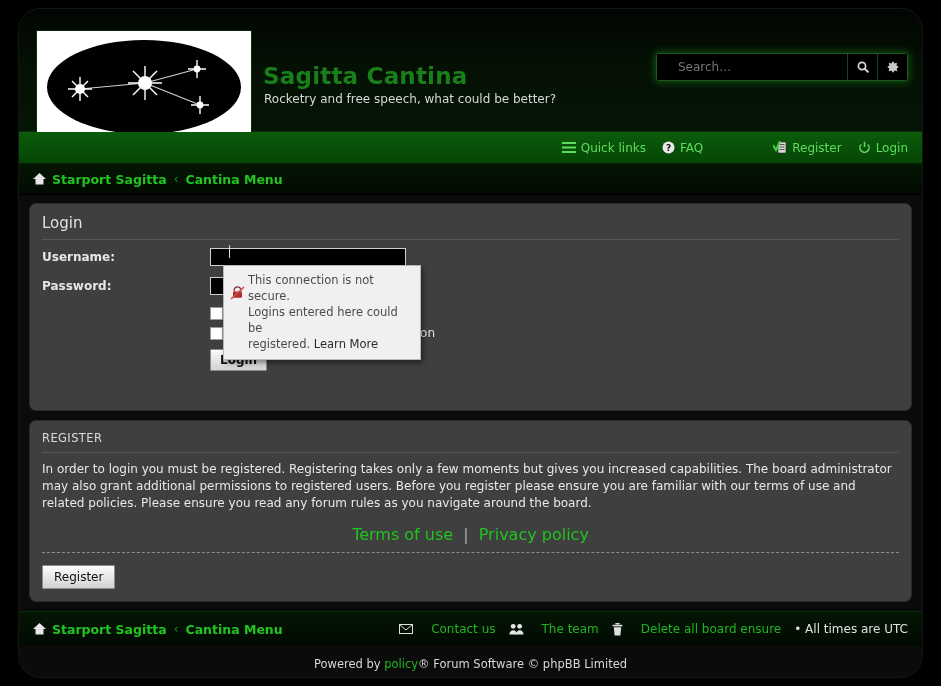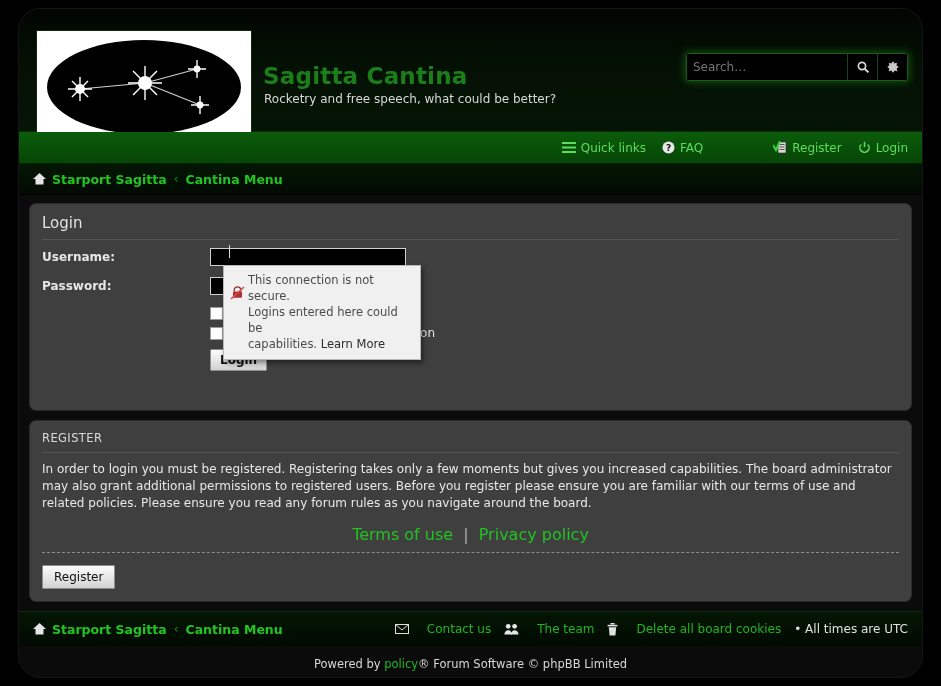--- a/index.html
+++ b/index.html
@@ -83,21 +83,21 @@
     box-shadow: 0 0 7px 2px rgba(25,120,25,.55);
   }
   .search-input {
     width: 148px;
     background: #000;
     border: none;
     outline: none;
     color: #8c8c8c;
     font-family: inherit;
     font-size: 12px;
-    padding: 0 6px;
+    padding: 0 21px;
   }
   .search-btn {
     width: 29px;
     border-left: 1px solid #17431a;
     background: #000;
     color: #cfcfcf;
     display: flex;
     align-items: center;
     justify-content: center;
     cursor: pointer;
@@ -453,21 +453,21 @@
         <div class="sec-ico">
           <svg width="15" height="15" viewBox="0 0 15 15">
             <path d="M4.2 6.6V5.1a3.3 3.3 0 0 1 6.6 0v1.5" fill="none" stroke="#8a3030" stroke-width="1.3"></path>
             <rect x="3" y="6.4" width="9" height="6.4" rx="1" fill="#b03030"></rect>
             <line x1="1" y1="14" x2="14" y2="2" stroke="#d24b4b" stroke-width="1.6"></line>
           </svg>
         </div>
         <div class="sec-text">
           <span>This connection is not secure.</span><br>
           <span>Logins entered here could be</span><br>
-          <span>capabilities.</span>
+          <span>registered.</span>
           <span class="sec-link">Learn More</span>
         </div>
       </div>
 
       <div class="check-row">
         <span class="cbox"></span>
         <span class="check-label">Remember me</span>
       </div>
       <div class="check-row">
         <span class="cbox"></span>
@@ -524,21 +524,21 @@
         <span>The team</span>
       </div>
       <div class="foot-item">
         <span class="ico">
           <svg width="11" height="13" viewBox="0 0 11 13">
             <rect x="3.4" y="0" width="4.2" height="1.5" fill="#e0e0e0"></rect>
             <rect x="0.6" y="1.8" width="9.8" height="1.6" fill="#e0e0e0"></rect>
             <path d="M1.8 4.2 h7.4 l-.8 8.3 H2.6 Z" fill="#e0e0e0"></path>
           </svg>
         </span>
-        <span>Delete all board cookies</span>
+        <span>Delete all board ensure</span>
       </div>
       <span class="foot-static">• All times are UTC</span>
     </div>
   </div>
 
   <div class="copyright">
     <span>Powered by </span><span class="copy-green">policy</span><span>® Forum Software © phpBB Limited</span>
   </div>
 
 </div>

